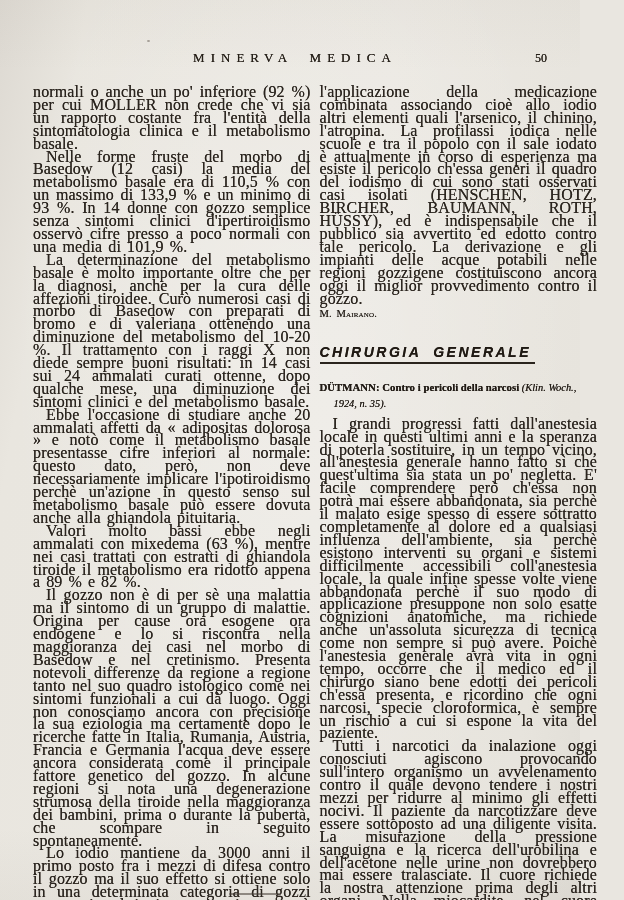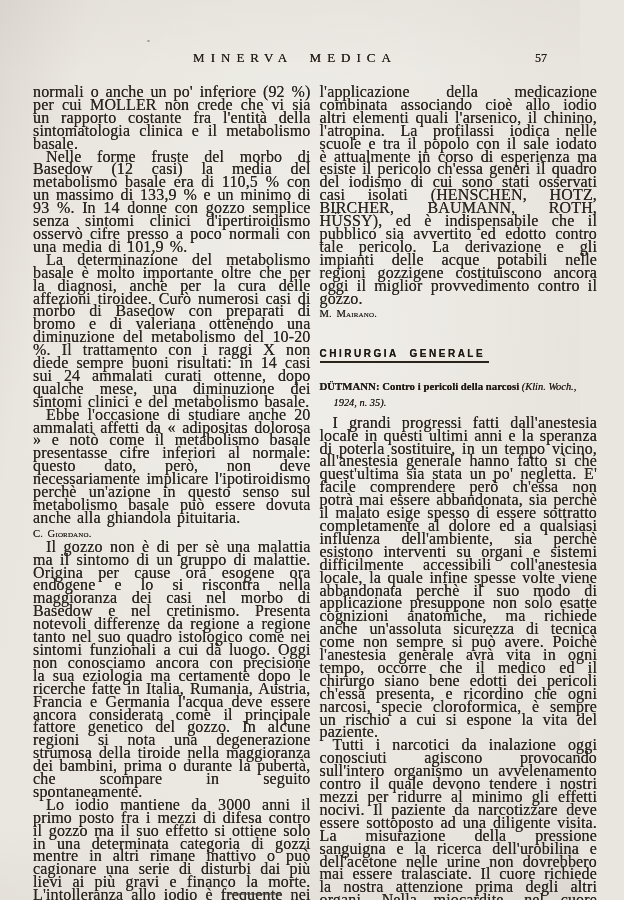--- a/index.html
+++ b/index.html
@@ -51,22 +51,22 @@
   .article-heading{
     margin:31px 0 7px 0;font-size:10.8px;line-height:14.2px;font-weight:bold;
     padding-left:14px;text-indent:-14px;text-align:left;
     color:#211b15;text-shadow:0 0 .4px rgba(33,27,21,.9);
   }
   .article-heading .citation{font-weight:normal;font-style:italic;font-size:10.4px;}
   .section-heading-wrap{margin:22px 0 16px 0;}
   .section-heading{
     display:inline-block;
     font-family:"Liberation Sans","DejaVu Sans",sans-serif;
-    font-weight:bold;
-    font-size:10px;letter-spacing:2.5px;word-spacing:6px;
+    font-weight:bold;font-style:italic;
+    font-size:14px;letter-spacing:2.5px;word-spacing:6px;
     color:#1f1913;border-bottom:2.2px solid #2a241d;padding:0 4px 2px 0;
     text-shadow:0 0 .4px rgba(31,25,19,.85);
   }
   .scan-smudge{
     position:absolute;left:229px;top:893px;width:52px;height:2.4px;
     background:rgba(70,62,54,0.55);border-radius:2px;filter:blur(.4px);
   }
   .speck{position:absolute;background:rgba(80,70,60,.45);border-radius:50%;}
   .speck1{left:147px;top:40px;width:3px;height:2px;}
   .speck2{left:66px;top:843px;width:2px;height:2px;}
@@ -74,31 +74,31 @@
   .speck4{left:531px;top:497px;width:3px;height:2px;filter:blur(.4px);}
 </style>
 </head>
 <body>
 
 <div class="page">
   <div class="scan-texture"></div>
 
   <div class="header">
     <div class="journal-title">MINERVA MEDICA</div>
-    <div class="page-number">57</div>
+    <div class="page-number">50</div>
   </div>
 
   <div class="columns">
 
     <div class="col">
       <p>normali o anche un po' inferiore (92 %) per cui MOLLER non crede che vi sia un rapporto costante fra l'entità della sintomatologia clinica e il metabolismo basale.</p>
       <p class="indent">Nelle forme fruste del morbo di Basedow (12 casi) la media del metabolismo basale era di 110,5 % con un massimo di 133,9 % e un minimo di 93 %. In 14 donne con gozzo semplice senza sintomi clinici d'ipertiroidismo osservò cifre presso a poco normali con una media di 101,9 %.</p>
       <p class="indent">La determinazione del metabolismo basale è molto importante oltre che per la diagnosi, anche per la cura delle affezioni tiroidee. Curò numerosi casi di morbo di Basedow con preparati di bromo e di valeriana ottenendo una diminuzione del metabolismo del 10-20 %. Il trattamento con i raggi X non diede sempre buoni risultati: in 14 casi sui 24 ammalati curati ottenne, dopo qualche mese, una diminuzione dei sintomi clinici e del metabolismo basale.</p>
       <p class="indent">Ebbe l'occasione di studiare anche 20 ammalati affetti da « adipositas dolorosa » e notò come il metabolismo basale presentasse cifre inferiori al normale: questo dato, però, non deve necessariamente implicare l'ipotiroidismo perchè un'azione in questo senso sul metabolismo basale può essere dovuta anche alla ghiandola pituitaria.</p>
-      <p class="signature sig-l">C. Giordano.</p>
+      <p class="indent">Valori molto bassi ebbe negli ammalati con mixedema (63 %), mentre nei casi trattati con estratti di ghiandola tiroide il metabolismo era ridotto appena a 89 % e 82 %.</p>
 
       <p class="indent">Il gozzo non è di per sè una malattia ma il sintomo di un gruppo di malattie. Origina per cause ora esogene ora endogene e lo si riscontra nella maggioranza dei casi nel morbo di Basedow e nel cretinismo. Presenta notevoli differenze da regione a regione tanto nel suo quadro istologico come nei sintomi funzionali a cui dà luogo. Oggi non conosciamo ancora con precisione la sua eziologia ma certamente dopo le ricerche fatte in Italia, Rumania, Austria, Francia e Germania l'acqua deve essere ancora considerata come il principale fattore genetico del gozzo. In alcune regioni si nota una degenerazione strumosa della tiroide nella maggioranza dei bambini, prima o durante la pubertà, che scompare in seguito spontaneamente.</p>
       <p class="indent">Lo iodio mantiene da 3000 anni il primo posto fra i mezzi di difesa contro il gozzo ma il suo effetto si ottiene solo in una determinata categoria di gozzi mentre in altri rimane inattivo o può cagionare una serie di disturbi dai più lievi ai più gravi e financo la morte. L'intolleranza allo iodio è frequente nei portatori di gozzo. Un progresso nella terapia iodica si è avuto col-</p>
     </div>
 
     <div class="col">
       <p>l'applicazione della medicazione combinata associando cioè allo iodio altri elementi quali l'arsenico, il chinino, l'atropina. La profilassi iodica nelle scuole e tra il popolo con il sale iodato è attualmente in corso di esperienza ma esiste il pericolo ch'essa generi il quadro del iodismo di cui sono stati osservati casi isolati (HENSCHEN, HOTZ, BIRCHER, BAUMANN, ROTH, HÜSSY), ed è indispensabile che il pubblico sia avvertito ed edotto contro tale pericolo. La derivazione e gli impianti delle acque potabili nelle regioni gozzigene costituiscono ancora oggi il miglior provvedimento contro il gozzo.</p>
       <p class="signature sig-r">M. Mairano.</p>
 
       <div class="section-heading-wrap">

